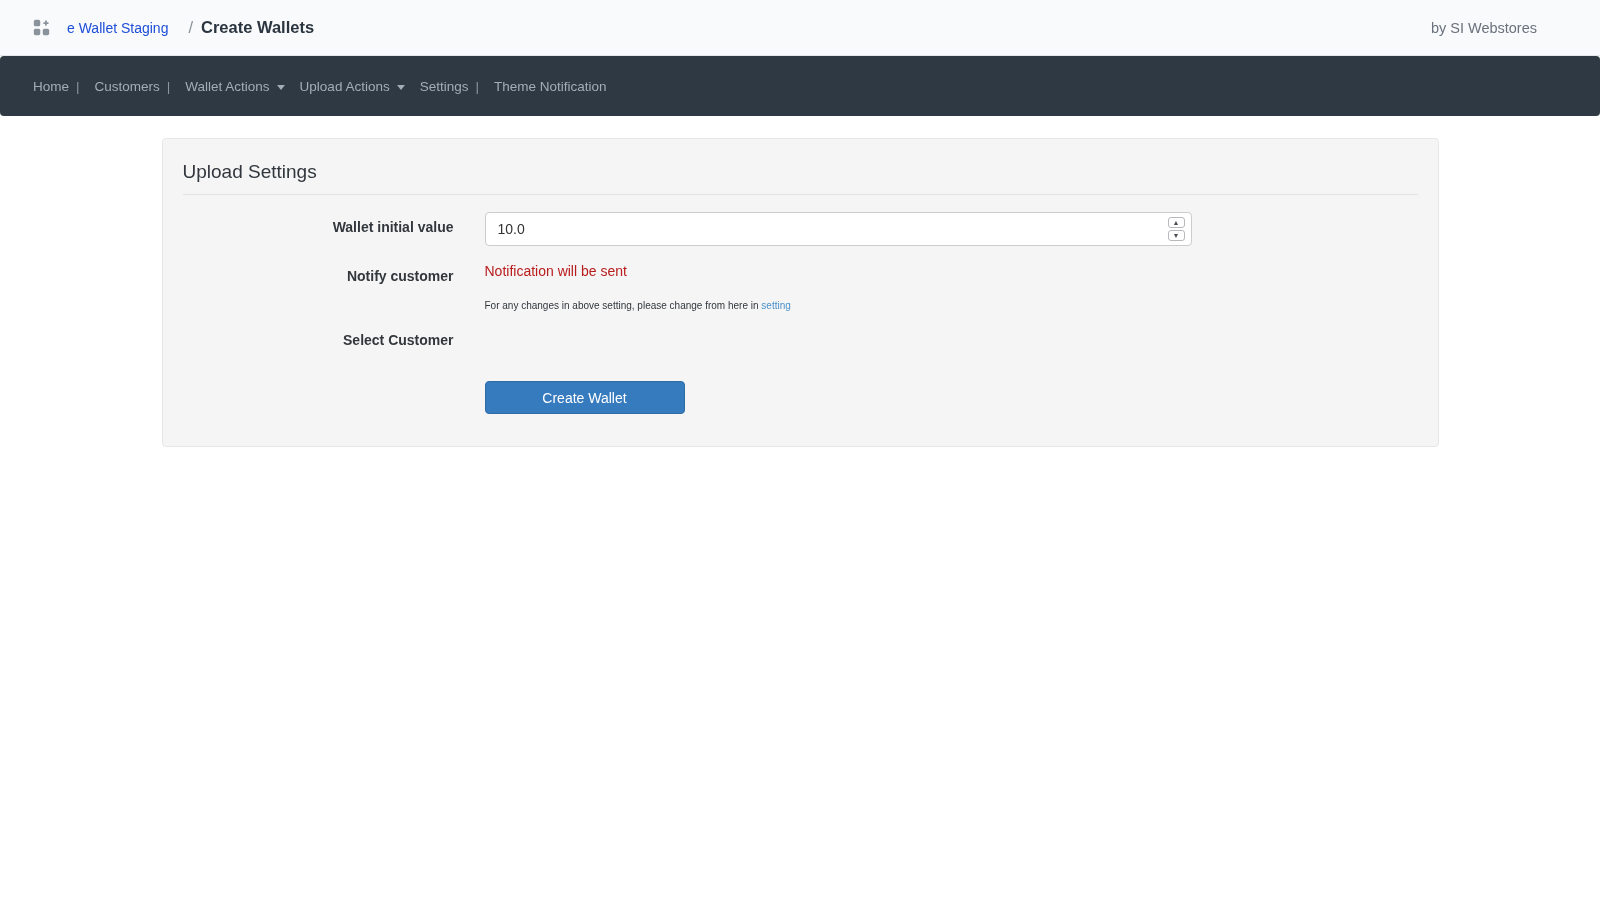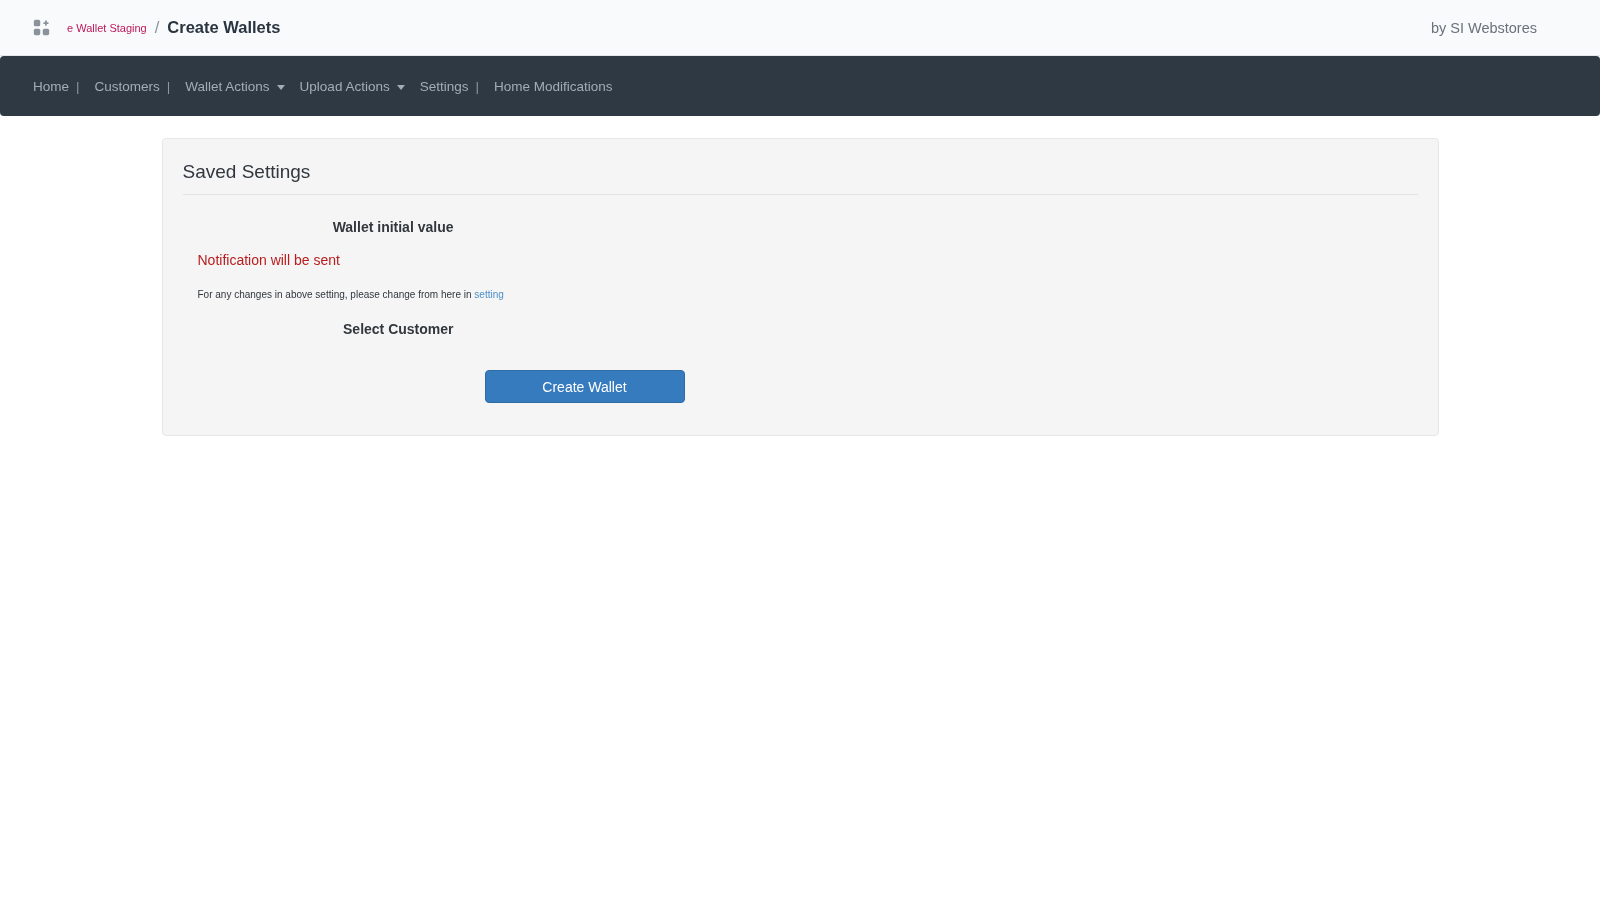--- a/index.html
+++ b/index.html
@@ -5,21 +5,21 @@
   * { box-sizing: border-box; margin: 0; padding: 0; }
   html, body { width: 1600px; height: 900px; background: #ffffff;
     font-family: "Liberation Sans", "DejaVu Sans", sans-serif; }
 
   
   .topbar {
     height: 56px; background: #f9fafb; border-bottom: 1px solid #e4e7ea;
     display: flex; align-items: center; padding: 0 63px 0 33px;
   }
   .apps-icon { display: inline-flex; margin-right: 17px; }
-  .crumb-root { font-size: 11px; color: #be185d; margin-right: 8px; }
+  .crumb-root { font-size: 14px; color: #1d4ed8; margin-right: 20px; }
   .crumb-sep  { font-size: 16.5px; color: #8a929b; margin-right: 8px; }
   .crumb-current { font-size: 16.5px; color: #2b3540; font-weight: 600; }
   .byline { margin-left: auto; font-size: 14.5px; color: #69727d; }
 
   
   .navbar {
     height: 60px; background: #2e3944; border-radius: 4px;
     display: flex; align-items: center; padding: 0 33px;
   }
   .nav-item { display: flex; align-items: center; margin-right: 15px; cursor: pointer; }
@@ -117,36 +117,50 @@
   </div>
   <div class="nav-item">
     <span class="nav-label">Upload Actions</span>
     <span class="caret"></span>
   </div>
   <div class="nav-item">
     <span class="nav-label">Settings</span>
     <span class="nav-pipe">|</span>
   </div>
   <div class="nav-item">
-    <span class="nav-label">Home Modifications</span>
+    <span class="nav-label">Theme Notification</span>
   </div>
 </div>
 
 <div class="panel">
   <div class="panel-title-wrap">
-    <div class="panel-title">Saved Settings</div>
+    <div class="panel-title">Upload Settings</div>
   </div>
 
   <div class="form">
 
     <div class="form-row">
       <div class="label-col">Wallet initial value</div>
+      <div class="field-col">
+        <div class="num-input-wrap">
+          <input class="text-input" type="text" value="10.0" style="">
+          <div class="spinner">
+            <button class="spin-btn">
+              <span class="spin-glyph">▲</span>
+            </button>
+            <button class="spin-btn">
+              <span class="spin-glyph">▼</span>
+            </button>
+          </div>
+        </div>
+      </div>
     </div>
 
     <div class="form-row" style="margin-bottom:14px;">
+      <div class="label-col">Notify customer</div>
       <div class="field-col">
         <div class="status-text">Notification will be sent</div>
         <div class="help-text">
           <span>For any changes in above setting, please change from here in</span>
           <a class="help-link">setting</a>
         </div>
       </div>
     </div>
 
     <div class="form-row" style="margin-bottom:0;">

